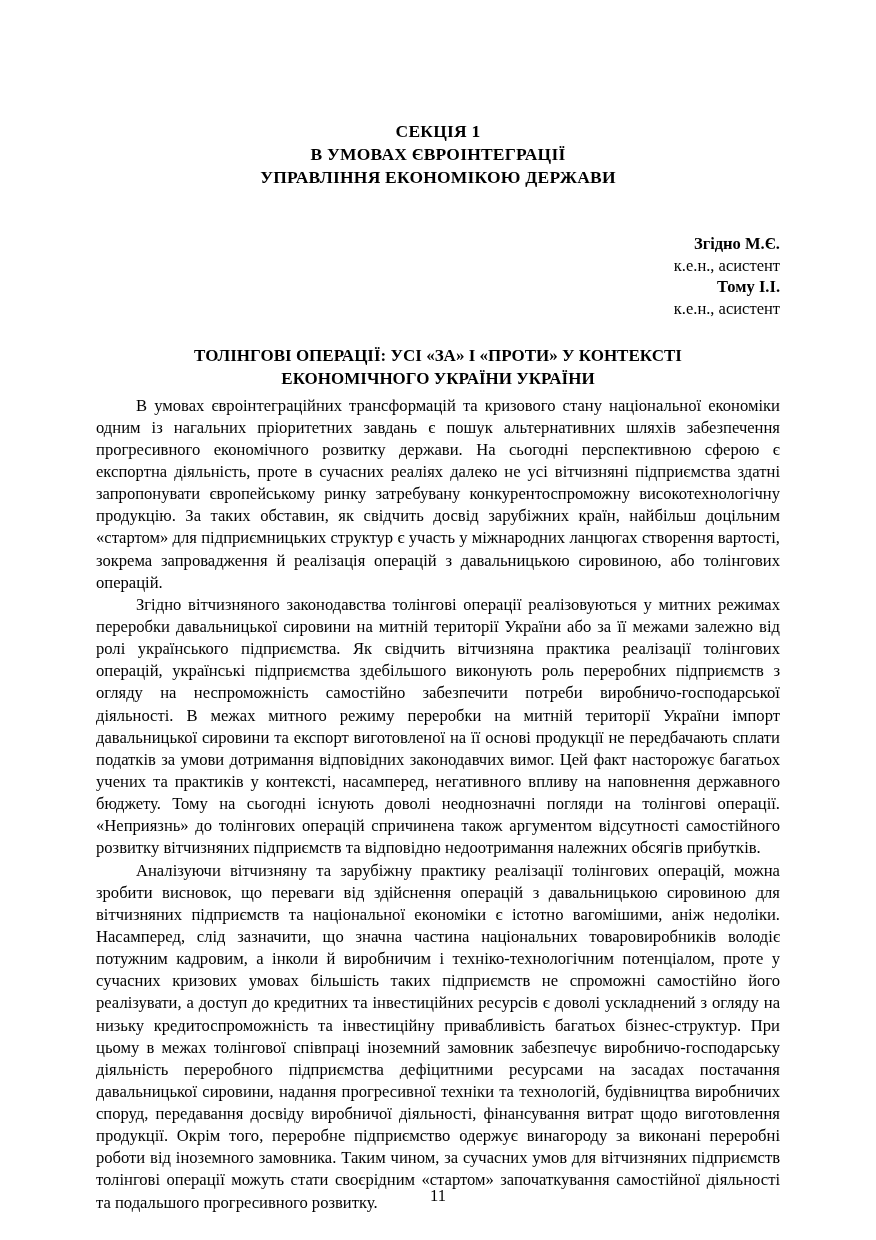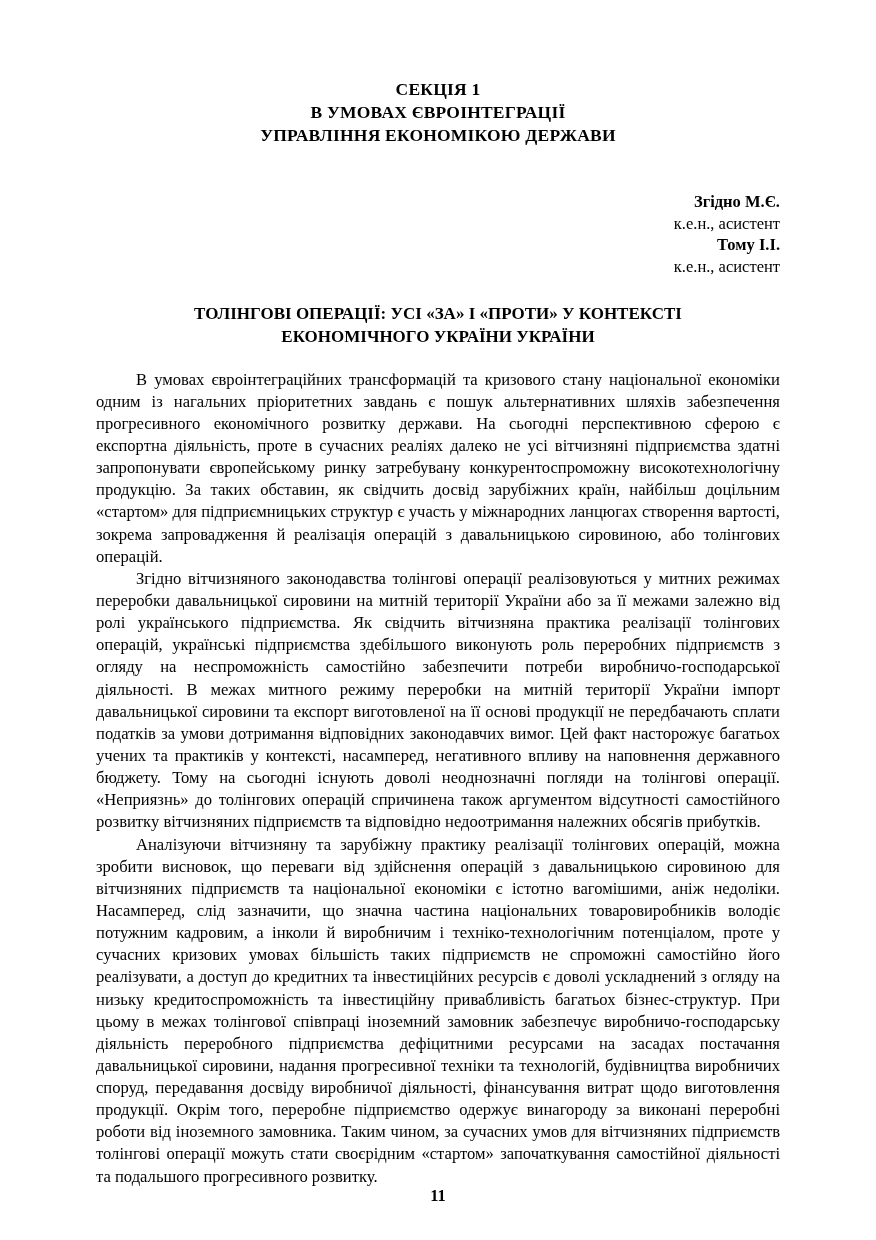--- a/index.html
+++ b/index.html
@@ -12,21 +12,21 @@
     height: 1240px;
     font-family: "Liberation Serif", "DejaVu Serif", serif;
     color: #000000;
     position: relative;
     overflow: hidden;
   }
   .page {
     box-sizing: border-box;
     width: 876px;
     height: 1240px;
-    padding: 78px 96px 30px 96px;
+    padding: 120px 96px 30px 96px;
     position: relative;
   }
   .section-heading {
     text-align: center;
     font-weight: bold;
     font-size: 17.5px;
     line-height: 1.32;
     letter-spacing: 0.2px;
     margin: 0;
   }
@@ -53,39 +53,38 @@
     margin-top: 26px;
     text-align: center;
     font-weight: bold;
     font-size: 17px;
     line-height: 1.34;
   }
   .article-title div {
     white-space: nowrap;
   }
   .body-text {
-    margin-top: 20px;
+    margin-top: 4px;
     font-size: 16.6px;
     line-height: 1.335;
     text-align: justify;
     text-justify: inter-word;
   }
   .body-text p {
     margin: 0;
     text-indent: 40px;
     hyphens: none;
   }
   .page-number {
     position: absolute;
     bottom: 34px;
     left: 0;
     width: 876px;
     text-align: center;
     font-size: 16.5px;
-    font-weight: bold;
   }
 </style>
 </head>
 <body>
 
 <div class="page">
 
   <div class="section-heading">
     <div>СЕКЦІЯ 1</div>
     <div>В УМОВАХ ЄВРОІНТЕГРАЦІЇ</div>

